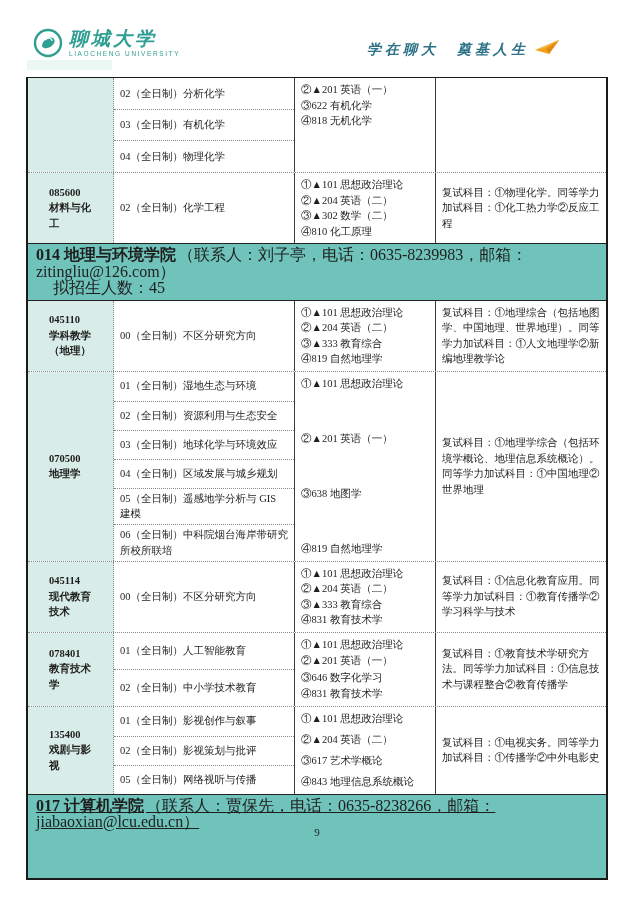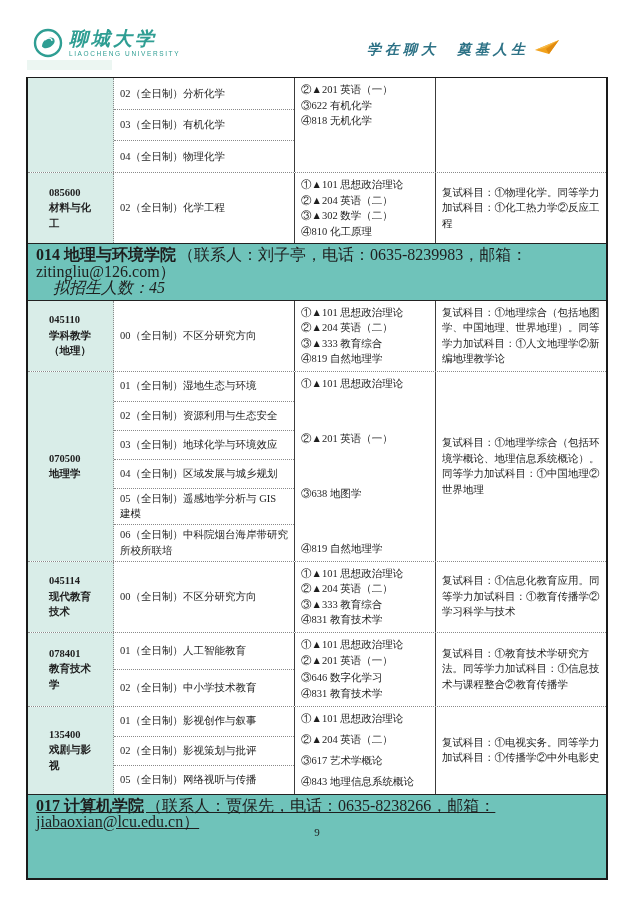--- a/index.html
+++ b/index.html
@@ -46,21 +46,21 @@
   .col-remark { flex:1 1 auto; box-sizing:border-box; padding:4px 4px 4px 6px; display:flex; flex-direction:column; justify-content:center; }
   .first-block .col-exams, .first-block .col-remark { justify-content:flex-start; }
   .exam-line { white-space:nowrap; }
   .tbanner {
     box-sizing:border-box; background:var(--banner-bg,#6fc3ba);
     border-top:1px solid #222; border-bottom:1px solid #222;
     padding:3px 8px; font-size:16px; line-height:16.5px;
   }
   .tbanner:last-child { border-bottom:0;text-decoration:underline; }
   .banner-title { font-weight:bold; margin-right:2px; }
-  .banner-quota { padding-left:17px;font-style:italic; }
+  .banner-quota { padding-left:17px; }
   
   .page-num { position:absolute; left:26px; top:826px; width:582px; text-align:center; font-size:11px; }
 </style>
 </head>
 <body>
 
 <div class="header">
   <div class="logo">
     <svg width="30" height="30" viewBox="0 0 30 30">
       <circle cx="15" cy="15" r="13" fill="none" stroke="#2f9e93" stroke-width="2.4"></circle>

